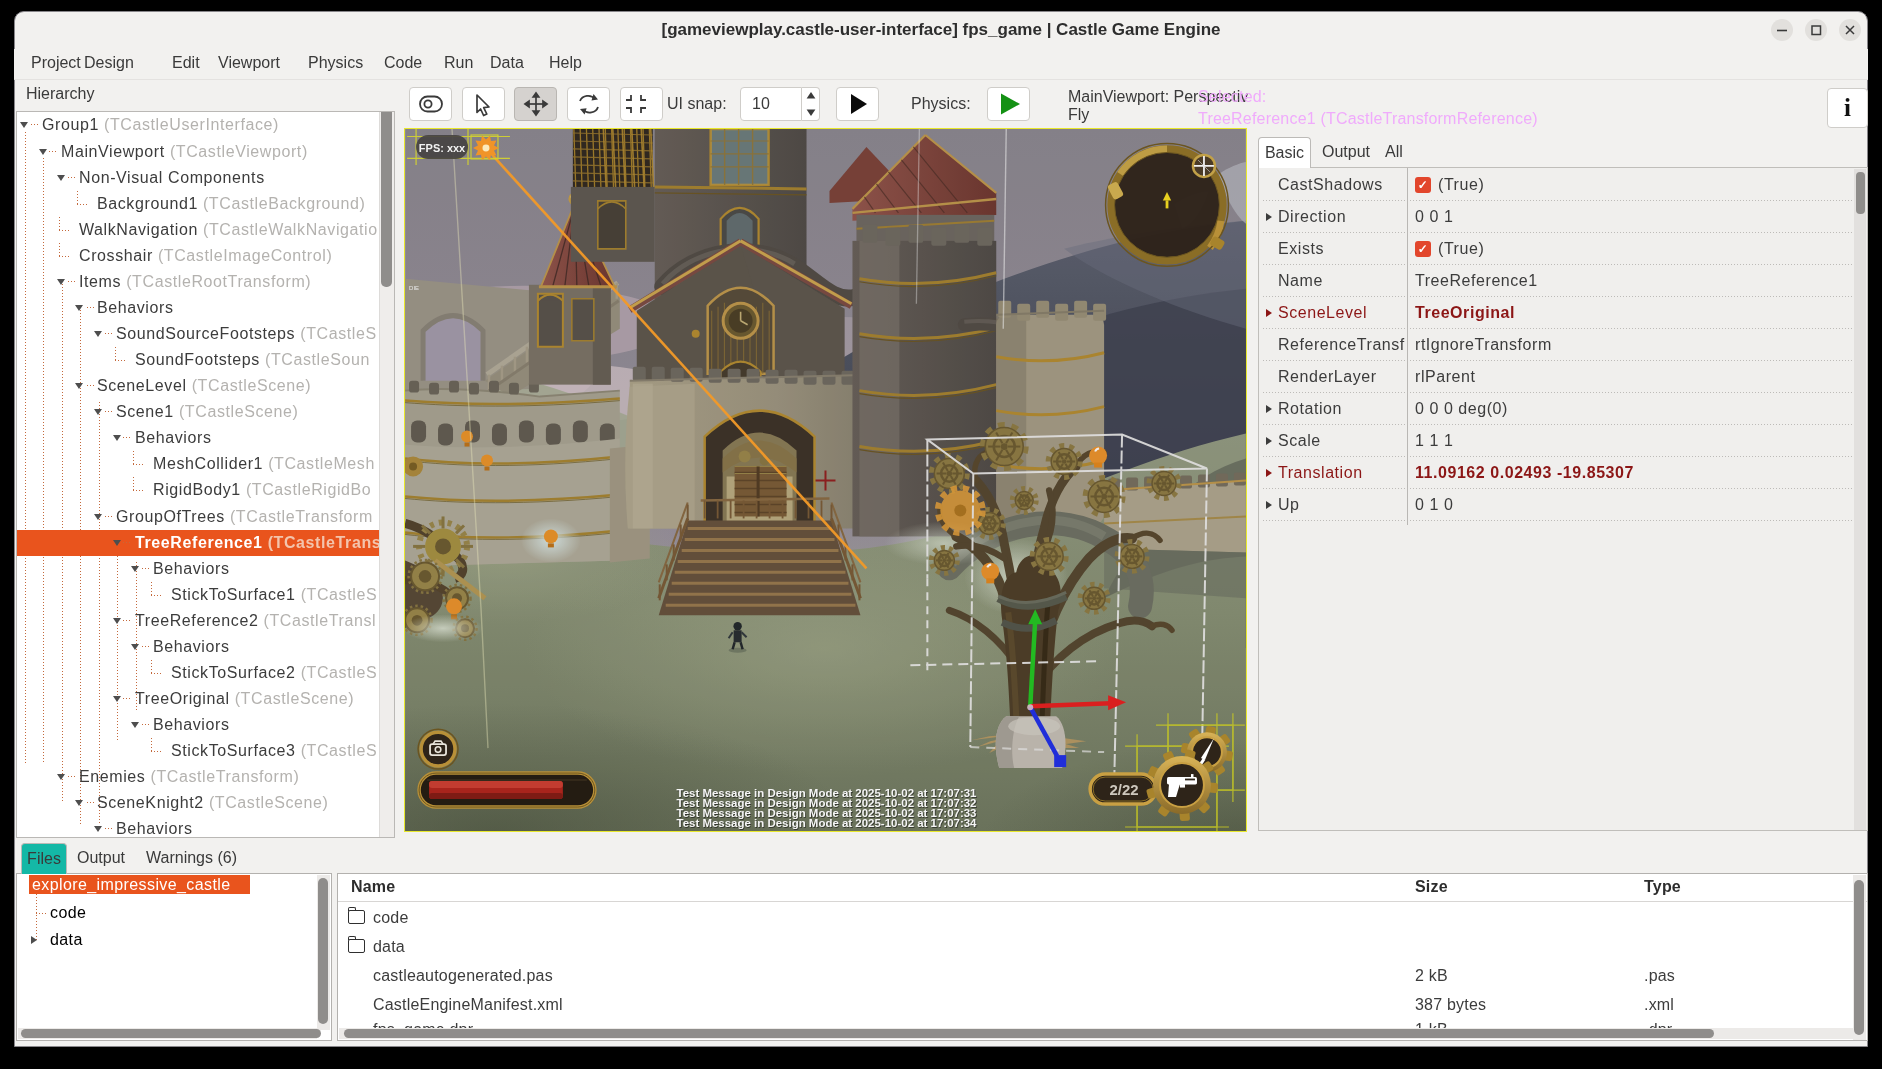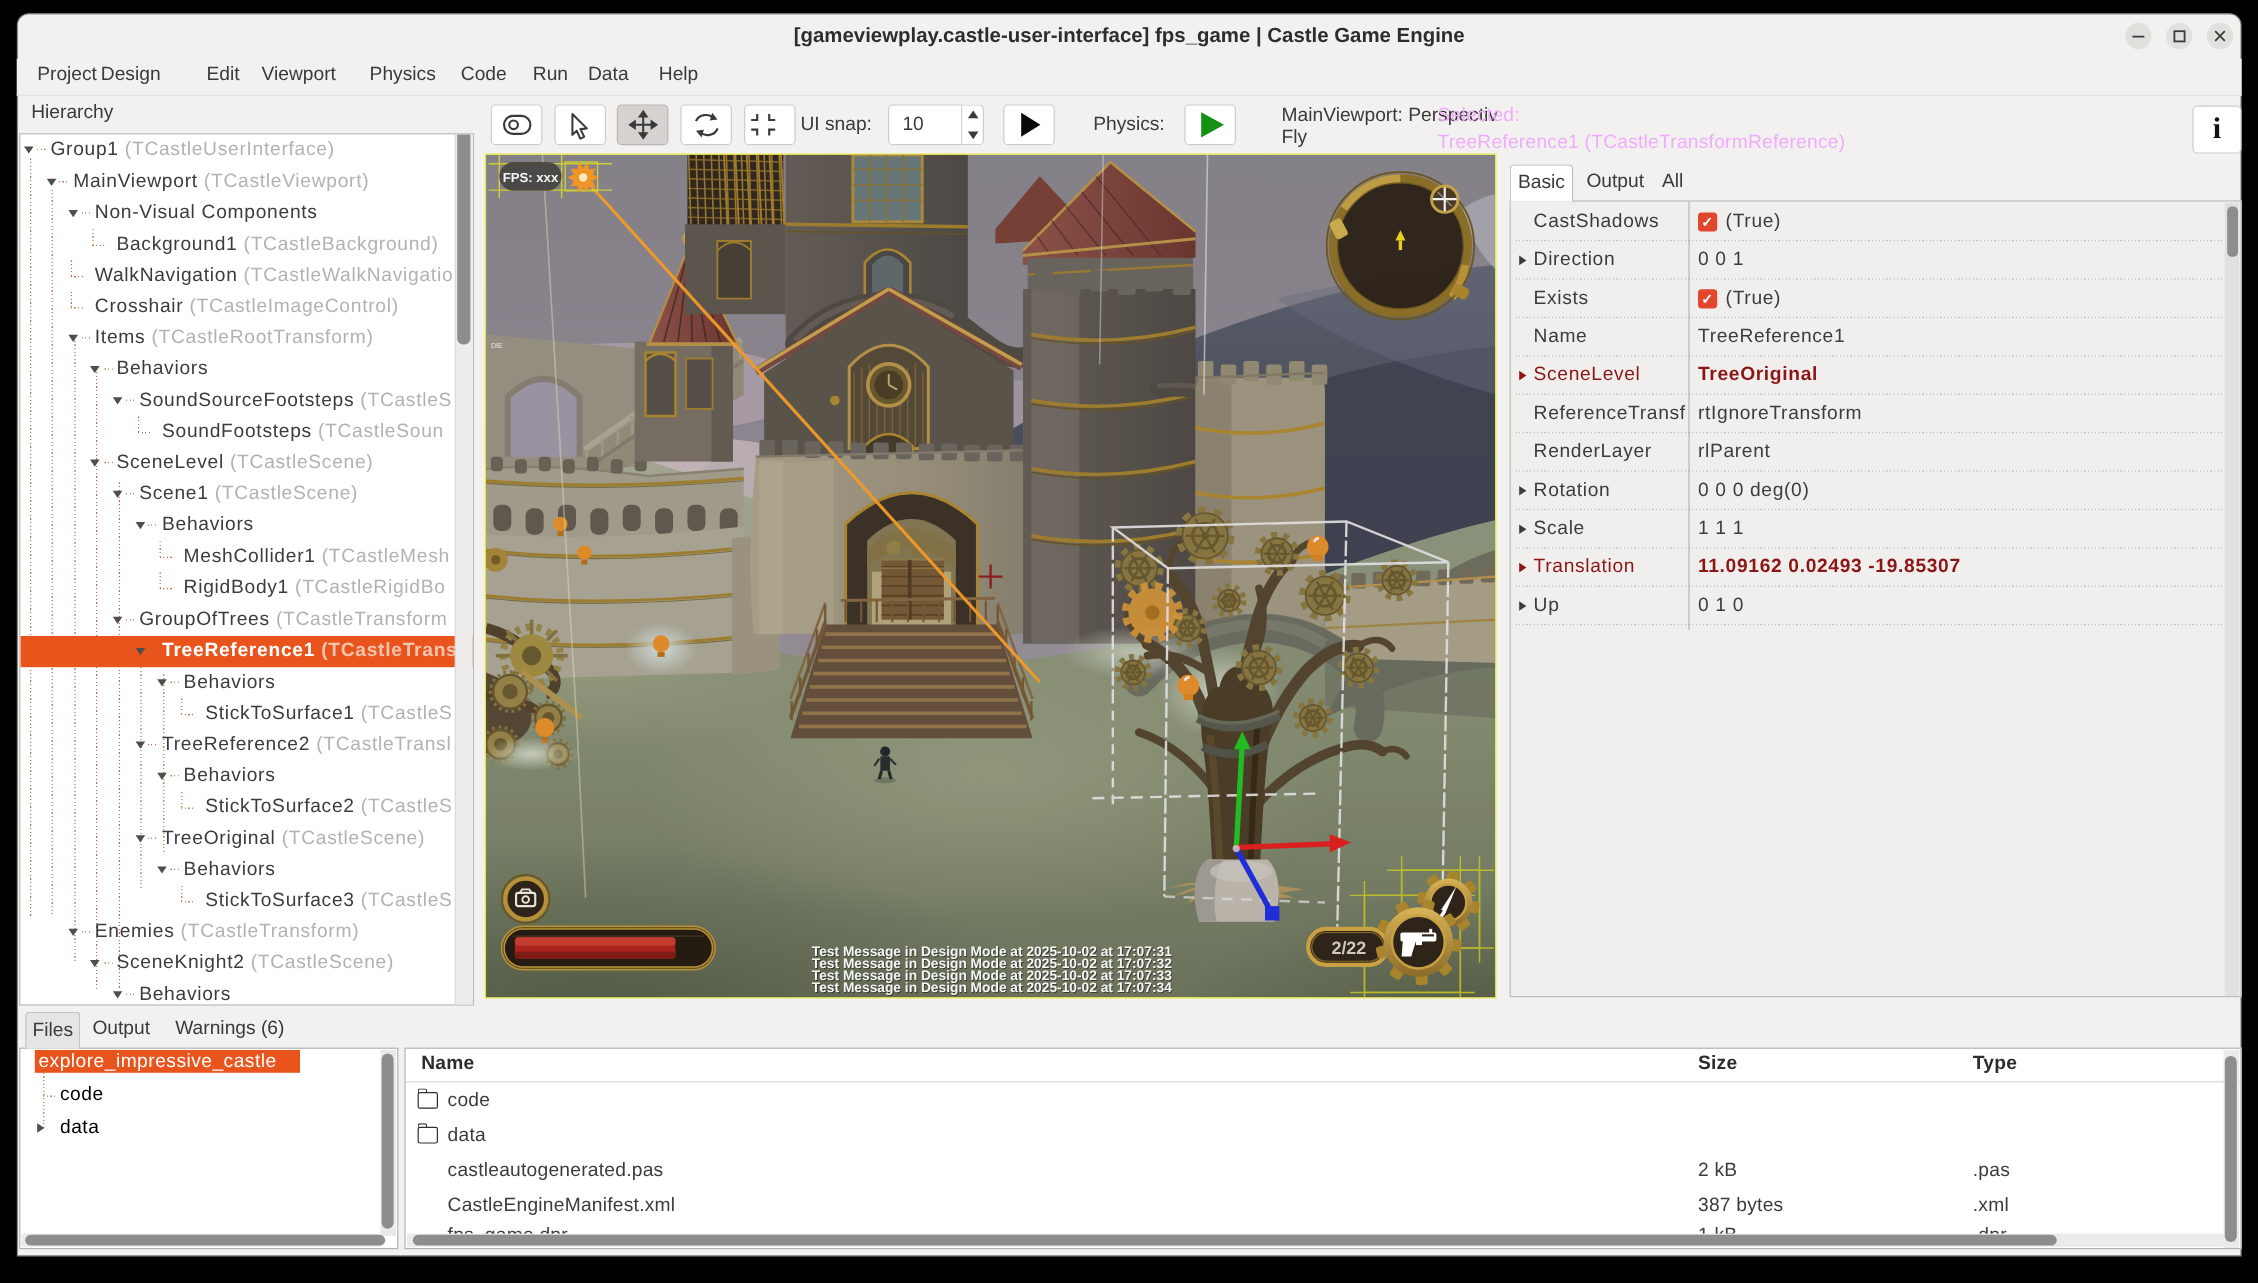--- a/index.html
+++ b/index.html
@@ -52,21 +52,21 @@
   color:#fff;font-size:12px;font-weight:bold;line-height:16px;text-align:center;}
 #pdivider{position:absolute;left:1407px;top:168px;width:1px;height:357px;background:#b9b7b4;}
 #infobtn{position:absolute;left:1827px;top:88px;width:41px;height:40px;background:#fff;
   border:1px solid #cfcdc9;border-radius:4px;text-align:center;font-family:"Liberation Serif",serif;
   font-weight:bold;font-size:25px;line-height:38px;color:#111;}
 
 .sbv{position:absolute;width:10px;border-radius:5px;background:#8f8d8b;}
 .sbh{position:absolute;height:9px;border-radius:5px;background:#8f8d8b;}
 
 .btab{position:absolute;top:843px;font-size:16px;color:#3a3a3a;height:30px;line-height:30px;}
-#btab-files{left:21px;width:46px;background:#e5e5e5;border:1px solid #bcbab7;border-bottom:none;
+#btab-files{left:21px;width:46px;background:#14b8a6;border:1px solid #bcbab7;border-bottom:none;
   border-radius:4px 4px 0 0;text-align:center;z-index:3;height:31px;}
 #bleft{position:absolute;left:16px;top:873px;width:316px;height:168px;background:#fff;border:1px solid #b3b1ae;overflow:hidden;font-size:16px;letter-spacing:0.4px;}
 #bright{position:absolute;left:337px;top:873px;width:1531px;height:168px;background:#fff;border:1px solid #b3b1ae;overflow:hidden;font-size:16px;letter-spacing:0.2px;color:#3c3c3c;}
 .fhdr{font-weight:bold;color:#2d2d2d;position:absolute;top:4px;}
 .frow{position:absolute;left:0;width:100%;height:29px;line-height:29px;color:#3c3c3c;}
 .folder{position:absolute;top:7px;width:17px;height:14px;border:1.6px solid #2f2f2f;border-radius:2px;}
 .folder:before{content:"";position:absolute;left:-1px;top:-4.5px;width:6px;height:3px;
   border:1.6px solid #2f2f2f;border-bottom:none;border-radius:2px 2px 0 0;}
 </style>
 </head>

